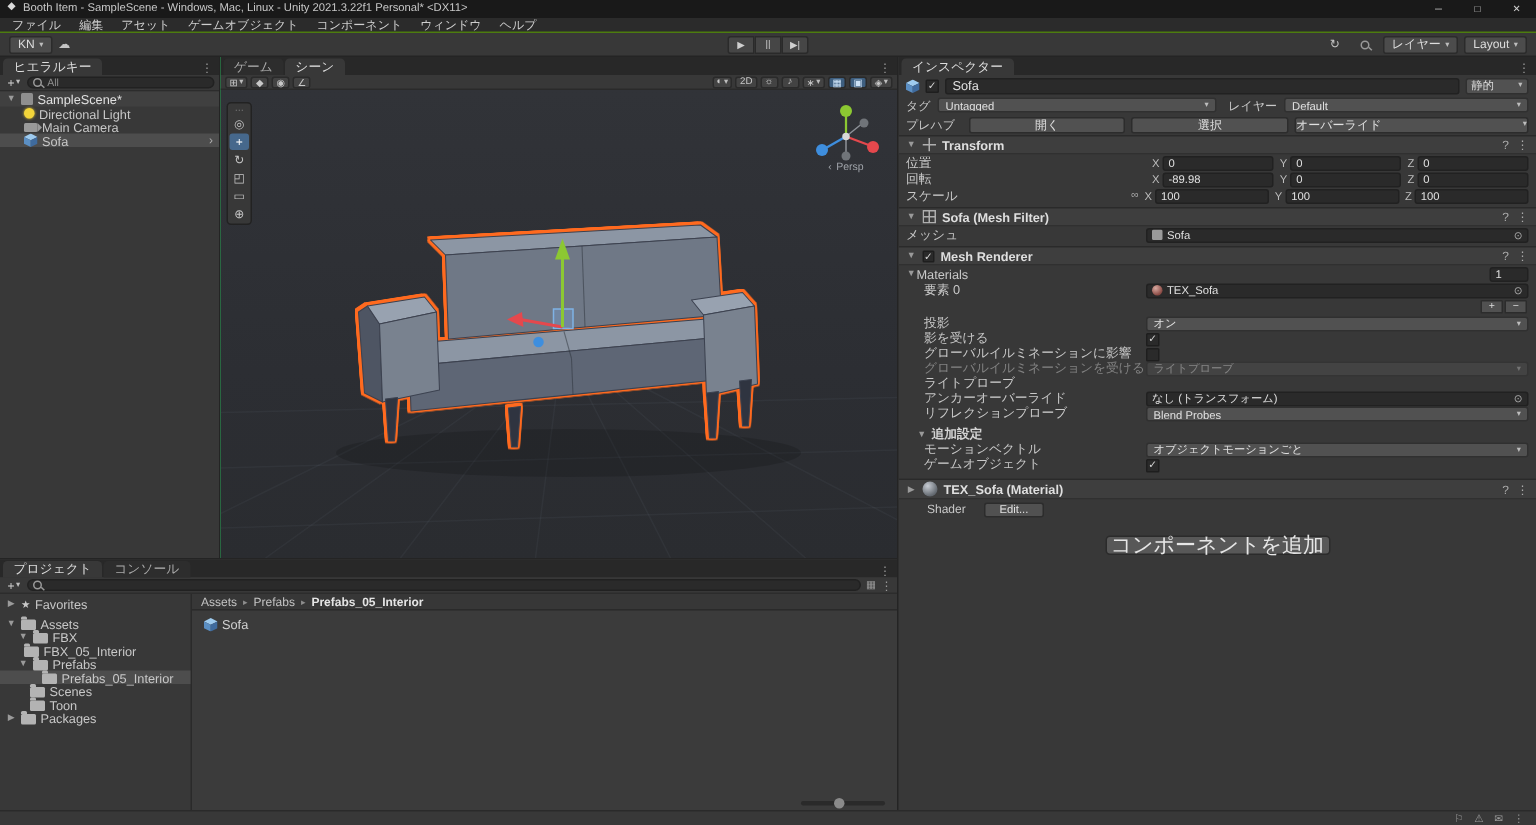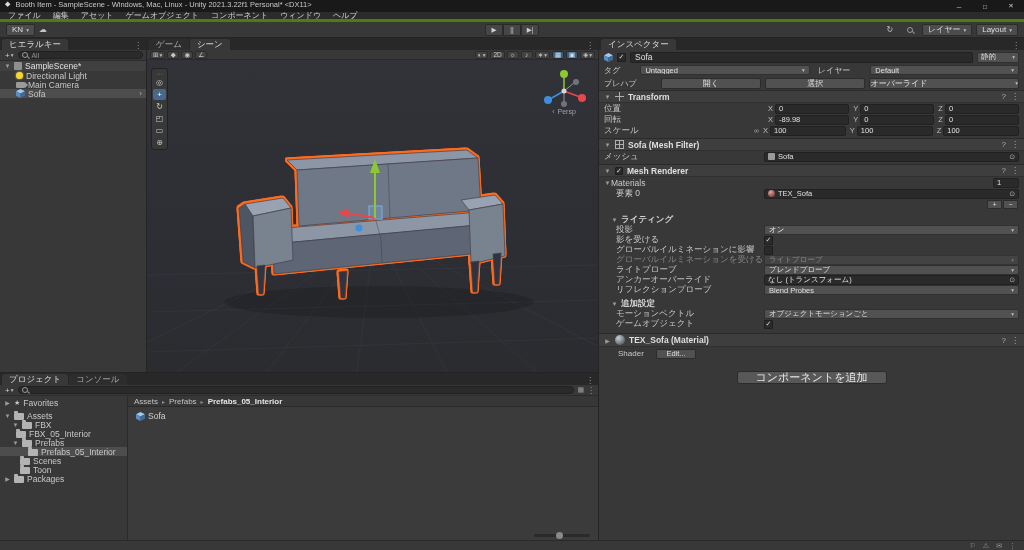--- a/index.html
+++ b/index.html
@@ -6,21 +6,21 @@
 html,body{width:1024px;height:550px;overflow:hidden;background:#383838;color:#C9C9C9;}
 #app{position:relative;width:1024px;height:550px;font-size:9px;}
 
 
 #titlebar{position:absolute;left:0;top:0;width:1024px;height:12px;background:#191919;display:flex;align-items:flex-start;padding-left:5px;gap:5px;font-size:7.5px;color:#C7C7C7;}
 .logo{font-size:7px;color:#DADADA;}
 .win-controls{margin-left:auto;display:flex;height:100%;}
 .win-btn{width:26px;display:flex;align-items:center;justify-content:center;font-size:6.5px;color:#CFCFCF;}
 
 
-#menubar{position:absolute;left:0;top:12px;width:1024px;height:10px;background:#2B2B2B;border-bottom:3px solid #4d7c0f;display:flex;align-items:center;padding-left:2px;}
+#menubar{position:absolute;left:0;top:12px;width:1024px;height:10px;background:#2B2B2B;border-bottom:1px solid #4d7c0f;display:flex;align-items:center;padding-left:2px;}
 .menu-item{padding:0 6px;font-size:8px;color:#CFCFCF;}
 
 
 #toolbar{position:absolute;left:0;top:22px;width:1024px;height:16px;background:#383838;border-bottom:1px solid #242424;display:flex;align-items:center;padding:0 6px;}
 .tb-btn{height:12px;background:#4C4C4C;border:1px solid #2B2B2B;border-radius:2px;display:flex;align-items:center;gap:3px;padding:0 5px;font-size:8px;color:#DDD;}
 .tb-icon{width:16px;height:12px;display:flex;align-items:center;justify-content:center;color:#C4C4C4;font-size:8px;}
 .play-group{position:absolute;left:50%;transform:translateX(-50%);display:flex;}
 .pbtn{width:18px;height:12px;background:#464646;border:1px solid #2A2A2A;display:flex;align-items:center;justify-content:center;font-size:6.5px;color:#CFCFCF;}
 .pbtn:first-child{border-radius:2px 0 0 2px}.pbtn:last-child{border-radius:0 2px 2px 0}
 .tb-right{margin-left:auto;display:flex;align-items:center;gap:4px;}
@@ -75,40 +75,40 @@
 .persp{position:absolute;right:4px;top:48px;width:60px;display:flex;justify-content:center;gap:3px;font-size:7px;color:#9FA3A9;}
 
 
 .insp-header{height:14px;display:flex;align-items:center;gap:4px;padding:0 5px;}
 .chkbox{width:9px;height:9px;background:#2A2A2A;border:1px solid #1E1E1E;border-radius:1px;display:flex;align-items:center;justify-content:center;font-size:7px;color:#D5D5D5;flex:none;}
 .namefield{flex:1;height:11px;background:#2A2A2A;border:1px solid #212121;border-radius:2px;display:flex;align-items:center;padding:0 4px;font-size:8.5px;color:#E2E2E2;}
 .static-dd{width:42px;height:11px;background:#515151;border:1px solid #303030;border-radius:2px;display:flex;align-items:center;padding:0 3px;font-size:7.5px;color:#DDD;gap:2px;}
 .irow{display:flex;align-items:center;height:11px;padding:0 5px;font-size:8.5px;color:#C9C9C9;}
 .irow.sub .ilbl{padding-left:12px;}
 .ilbl{width:160px;overflow:hidden;white-space:nowrap;flex:none;}
-.minilbl{flex:none;padding-right:20px;font-size:8px;color:#C9C9C9;}
+.minilbl{flex:none;padding-right:5px;font-size:8px;color:#C9C9C9;}
 .dd{flex:1;height:10px;background:#515151;border:1px solid #303030;border-radius:2px;display:flex;align-items:center;padding:0 4px;font-size:7.5px;color:#E0E0E0;gap:17px;overflow:hidden;white-space:nowrap;}
 .dd.disabled{opacity:.45;}
 .tfield{flex:1;height:10px;background:#2A2A2A;border:1px solid #212121;border-radius:2px;display:flex;align-items:center;padding:0 3px;font-size:7.5px;color:#E0E0E0;overflow:hidden;}
 .tfield.count{flex:0 0 26px;margin-left:auto;}
 .objfield{flex:1;height:10px;background:#2A2A2A;border:1px solid #212121;border-radius:2px;display:flex;align-items:center;padding:0 3px;font-size:7.5px;color:#E0E0E0;gap:3px;overflow:hidden;}
 .picker{margin-left:auto;color:#A9A9A9;font-size:7px;}
 .axis{font-size:7.5px;color:#BDBDBD;margin:0 2px 0 4px;flex:none;}
 .linkicon{font-size:7px;color:#A9A9A9;flex:none;}
 .comp-header{height:13px;background:#3E3E3E;border-top:1px solid #2A2A2A;border-bottom:1px solid #303030;display:flex;align-items:center;gap:4px;padding:0 5px;font-size:8.5px;font-weight:bold;color:#DFDFDF;}
 .hicons{margin-left:auto;display:flex;gap:5px;color:#ABABAB;font-weight:normal;font-size:8px;}
 .subhead{height:11px;display:flex;align-items:center;gap:3px;padding-left:12px;font-size:8.5px;font-weight:bold;color:#D3D3D3;margin-top:3px;}
 .pm-row{display:flex;justify-content:flex-end;padding:1px 6px 2px 0;gap:1px;}
 .pmbtn{width:15px;height:9px;background:#515151;border:1px solid #2C2C2C;display:flex;align-items:center;justify-content:center;font-size:7px;color:#DDD;border-radius:1px;}
 .matsphere{width:10px;height:10px;border-radius:50%;background:radial-gradient(circle at 35% 30%,#C8CDD4,#6A7077 65%,#42464C);flex:none;}
 .matdot{width:7px;height:7px;border-radius:50%;background:radial-gradient(circle at 35% 30%,#D8A9A0,#8A4A44 70%);flex:none;}
 .meshicon{width:7px;height:7px;background:#9A9A9A;border-radius:1px;flex:none;}
 .btn-sm{flex:0 0 40px;height:10px;background:#515151;border:1px solid #2C2C2C;border-radius:2px;display:flex;align-items:center;justify-content:center;font-size:7.5px;color:#E0E0E0;margin-left:4px;}
 .pf-btn{flex:1;height:11px;background:#515151;border:1px solid #2C2C2C;border-radius:2px;display:flex;align-items:center;justify-content:center;gap:2px;font-size:8px;color:#E0E0E0;margin-left:4px;}
-.addcomp{width:150px;height:13px;margin:11px auto 0;background:#585858;border:1px solid #2B2B2B;border-radius:3px;display:flex;align-items:center;justify-content:center;font-size:11px;color:#E6E6E6;}
+.addcomp{width:150px;height:13px;margin:11px auto 0;background:#585858;border:1px solid #2B2B2B;border-radius:3px;display:flex;align-items:center;justify-content:center;font-size:14px;color:#E6E6E6;}
 .compicon{width:9px;height:9px;flex:none;}
 
 
 #proj-body{display:flex;height:145px;}
 #proj-tree{width:128px;border-right:1px solid #2A2A2A;padding-top:2px;}
 #proj-content{flex:1;background:#3B3B3B;position:relative;}
 .breadcrumb{height:11px;background:#373737;border-bottom:1px solid #2A2A2A;display:flex;align-items:center;gap:4px;padding:0 6px;font-size:8px;color:#C3C3C3;}
 .bc-sep{font-size:6px;color:#8E8E8E;}
 .bc-last{font-weight:bold;color:#E4E4E4;}
 .proj-item{display:flex;align-items:center;gap:3px;padding:4px 0 0 8px;font-size:8.5px;color:#D2D2D2;width:70px;}
@@ -481,24 +481,20 @@
         <span class="matdot"></span>
         <span>TEX_Sofa</span>
         <span class="picker">⊙</span>
       </span>
     </div>
     <div class="pm-row">
       <span class="pmbtn">+</span>
       <span class="pmbtn">−</span>
     </div>
 
-    <div class="subhead">
-      <span class="fold">▼</span>
-      <span>ライティング</span>
-    </div>
     <div class="irow sub" style="height:10px">
       <span class="ilbl">投影</span>
       <span class="dd">
           <span>オン</span>
           <span class="dda">▾</span>
         </span>
     </div>
     <div class="irow sub" style="height:10px">
       <span class="ilbl">影を受ける</span>
       <span class="chkbox">
@@ -512,24 +508,20 @@
     <div class="irow sub" style="height:10px">
       <span class="ilbl" style="opacity:.5">グローバルイルミネーションを受ける</span>
       <span class="dd disabled">
           <span>ライトプローブ</span>
           <span class="dda">▾</span>
         </span>
     </div>
 
     <div class="irow sub" style="height:10px">
       <span class="ilbl">ライトプローブ</span>
-      <span class="dd">
-          <span>ブレンドプローブ</span>
-          <span class="dda">▾</span>
-        </span>
     </div>
     <div class="irow sub" style="height:10px">
       <span class="ilbl">アンカーオーバーライド</span>
       <span class="objfield">
         <span>なし (トランスフォーム)</span>
         <span class="picker">⊙</span>
       </span>
     </div>
     <div class="irow sub" style="height:10px">
       <span class="ilbl">リフレクションプローブ</span>

